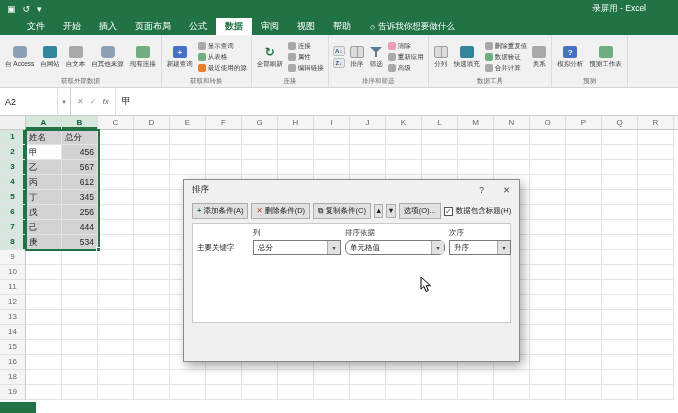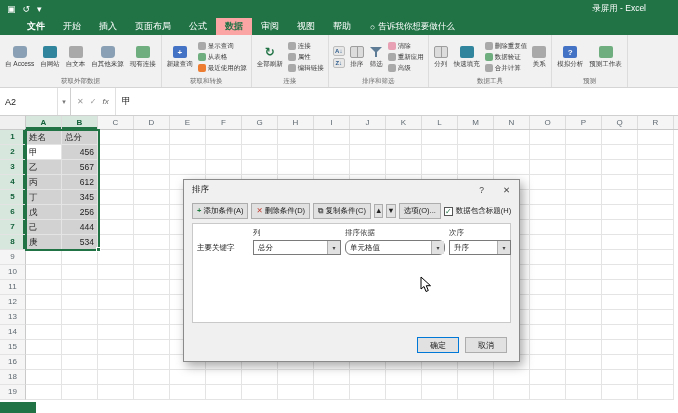--- a/index.html
+++ b/index.html
@@ -8,22 +8,22 @@
 
   
   .titlebar{height:18px;background:#217346;display:flex;align-items:center;color:#fff;position:relative;}
   .qat{display:flex;gap:7px;margin-left:7px;align-items:center;font-size:9px;line-height:1;}
   .qat span{cursor:default;}
   .win-title{position:absolute;right:32px;font-size:8.5px;white-space:nowrap;}
 
   
   .tabrow{height:17px;background:#217346;display:flex;align-items:flex-end;color:#fff;font-size:9px;}
   .tab{padding:3px 9px 2px;white-space:nowrap;cursor:default;}
-  .tab.file{font-weight:bold;padding-left:27px;}
-  .tab.active{background:#fca5a5;color:#217346;font-weight:bold;}
+  .tab.file{font-weight:normal;padding-left:27px;}
+  .tab.active{background:#ffffff;color:#217346;font-weight:bold;}
   .tab-list{display:flex;}
   .tellme{margin-left:10px;display:flex;align-items:center;gap:3px;font-size:8.5px;padding-bottom:2px;}
 
   
   .ribbon{height:53px;background:#f1f1f1;border-bottom:1px solid #d5d5d5;display:flex;overflow:hidden;font-size:6.5px;color:#3b3b3b;}
   .group{position:relative;display:flex;flex-direction:column;border-right:1px solid #dcdcdc;padding:2px 3px 10px;flex:none;}
   .group-label{position:absolute;bottom:1px;left:0;right:0;text-align:center;font-size:6.5px;color:#6a6a6a;white-space:nowrap;}
   .group-items{display:flex;flex:1;align-items:center;gap:2px;}
   .bigbtn{display:flex;flex-direction:column;align-items:center;justify-content:center;gap:2px;padding:1px 2px;height:100%;}
   .bigbtn .lbl{font-size:6.5px;line-height:1.15;text-align:center;white-space:nowrap;}
@@ -769,21 +769,17 @@
         <span>单元格值</span>
         <span class="arrow">▾</span>
       </div>
       <div class="dd dd-order">
         <span>升序</span>
         <span class="arrow">▾</span>
       </div>
     </div>
   </div>
 
-  <div class="dlg-footer">
-    <div class="btn primary">确定</div>
-    <div class="btn">取消</div>
-  </div>
 </div>
 
 <svg class="cursor" width="14" height="18">
   <path d="M1,1 L1,13 L4,10.5 L6,15.5 L8.3,14.5 L6.3,9.7 L10.5,9.7 Z" fill="#fff" stroke="#000" stroke-width="1"></path>
 </svg>
 
 </body></html>

